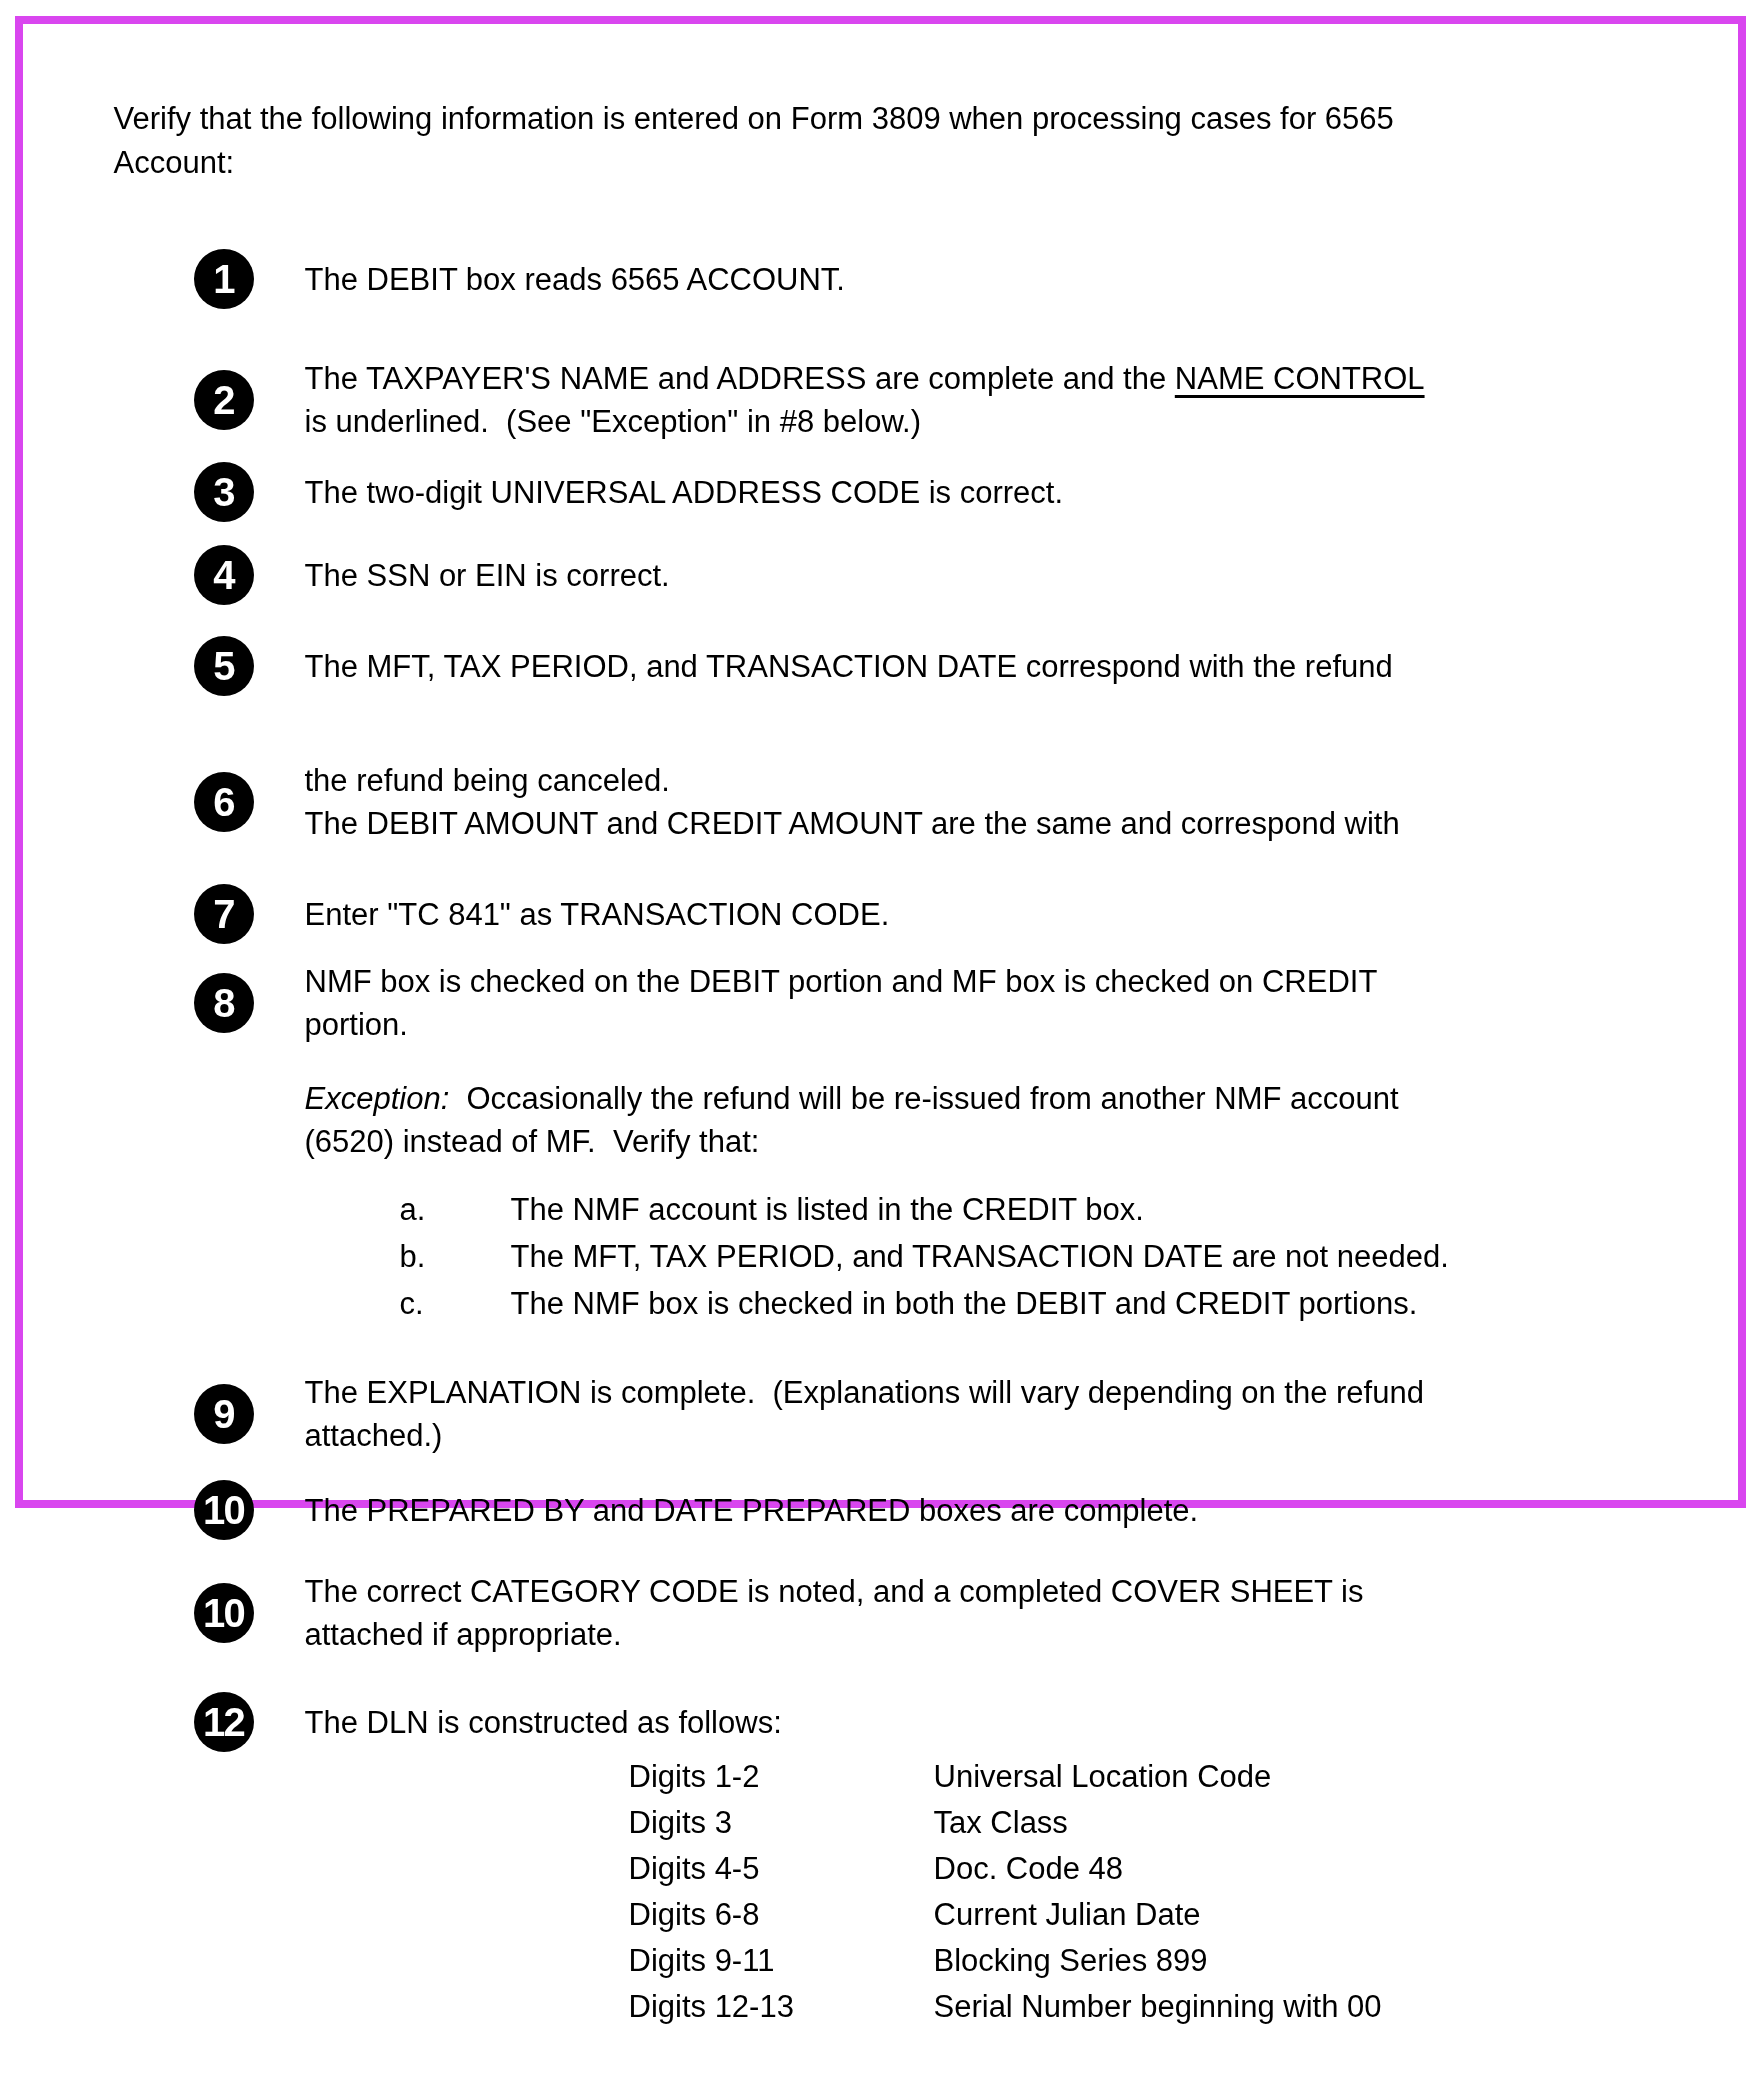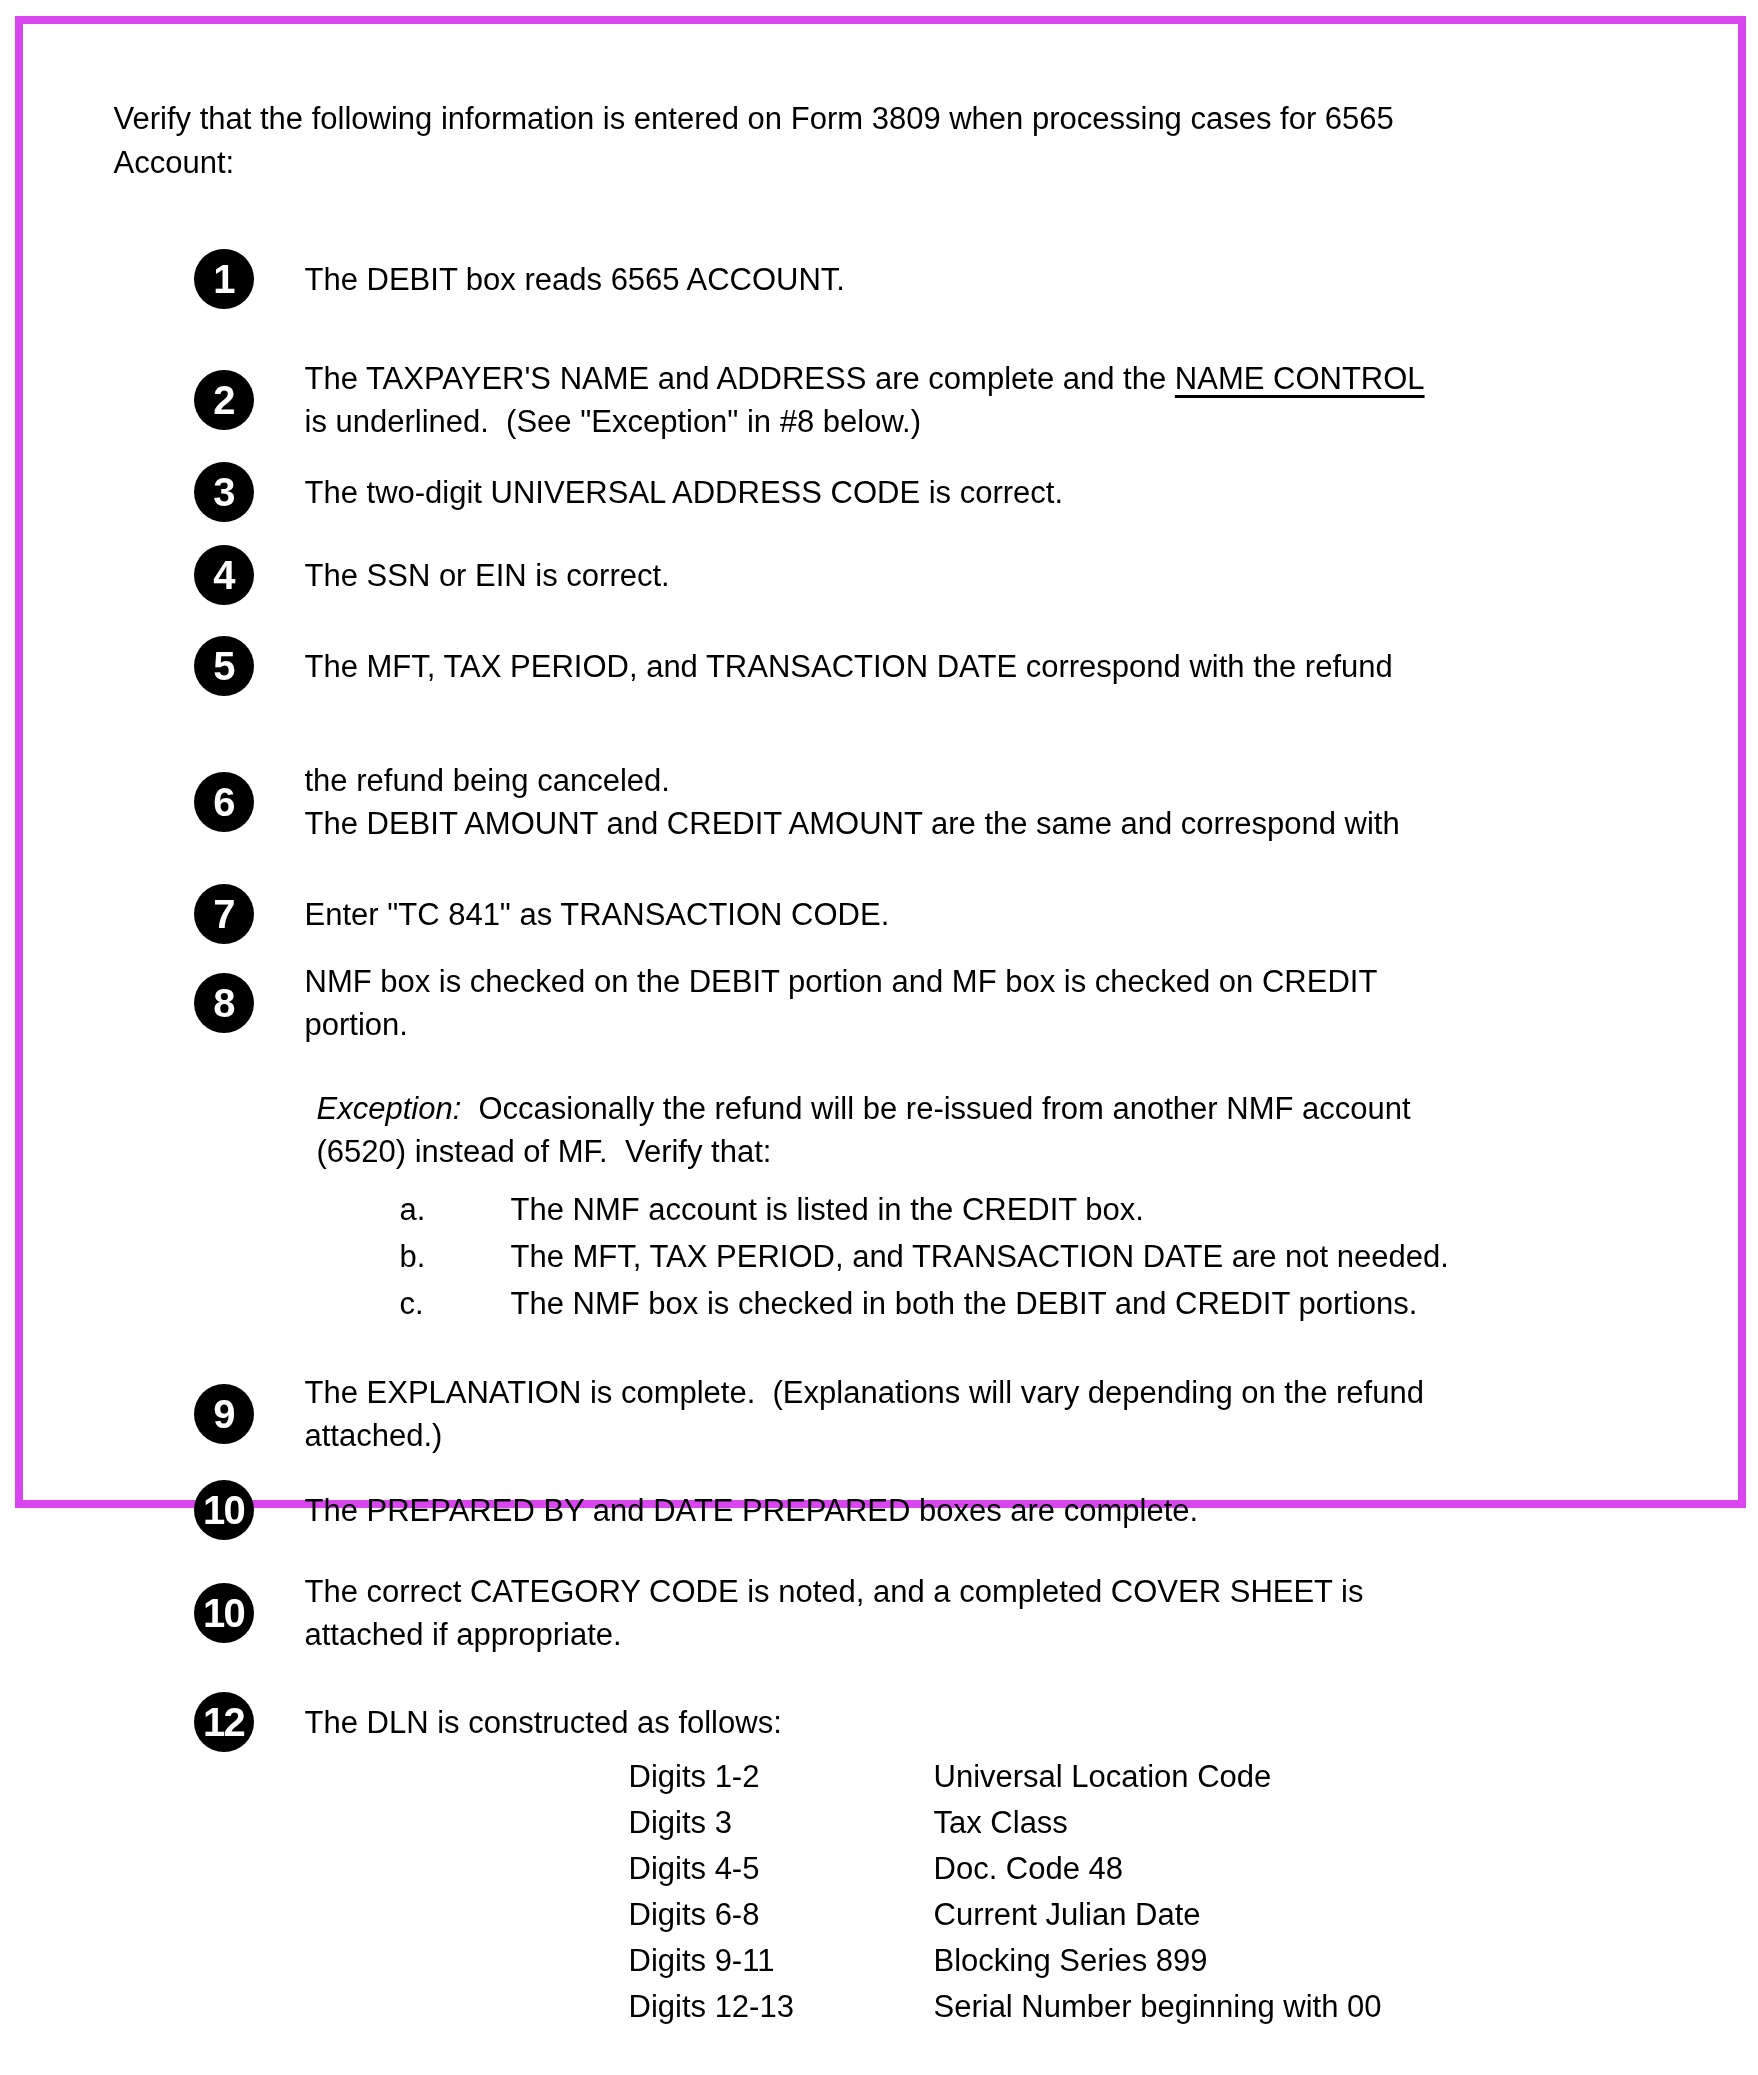--- a/index.html
+++ b/index.html
@@ -65,26 +65,25 @@
 
   .underlined {
     text-decoration: underline;
     text-decoration-thickness: 2.7px;
     text-underline-offset: 5.5px;
     margin-top: 20px;
   }
 
   .exception {
     position: absolute;
-    left: 294px;
+    left: 282px;
     top: 1053px;
     width: 1423px;
     font-size: 31px;
     line-height: 43px;
-    margin-top: 10px;
   }
   .exception .line { display: block; white-space: pre-wrap; }
   .exception-label { font-style: italic; }
 
   .sub-item {
     position: absolute;
     left: 377px;
     width: 1327px;
     display: flex;
     font-size: 31px;

